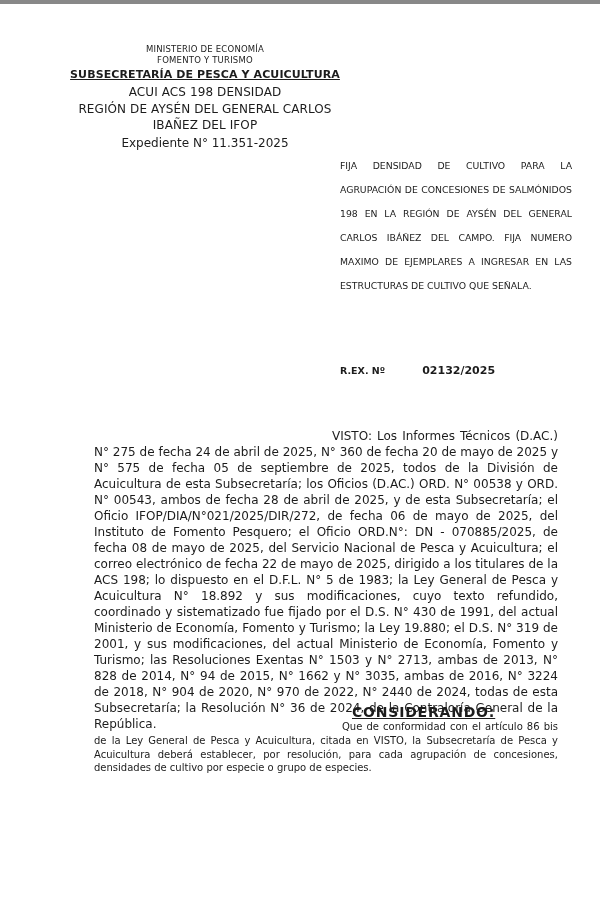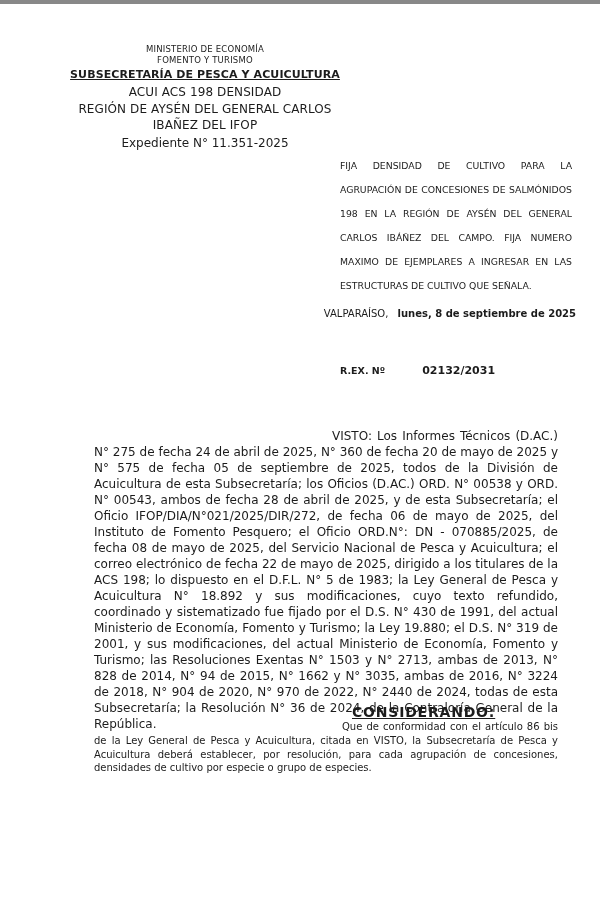--- a/index.html
+++ b/index.html
@@ -121,28 +121,24 @@
     <div class="lh-line1">MINISTERIO DE ECONOMÍA</div>
     <div class="lh-line2">FOMENTO Y TURISMO</div>
     <div class="lh-line3">SUBSECRETARÍA DE PESCA Y ACUICULTURA</div>
     <div class="lh-line4">ACUI ACS 198 DENSIDAD</div>
     <div class="lh-line5">REGIÓN DE AYSÉN DEL GENERAL CARLOS IBAÑEZ DEL IFOP</div>
     <div class="lh-line6">Expediente N° 11.351-2025</div>
   </div>
 
   <div class="subject">FIJA DENSIDAD DE CULTIVO PARA LA AGRUPACIÓN DE CONCESIONES DE SALMÓNIDOS 198 EN LA REGIÓN DE AYSÉN DEL GENERAL CARLOS IBÁÑEZ DEL CAMPO. FIJA NUMERO MAXIMO DE EJEMPLARES A INGRESAR EN LAS ESTRUCTURAS DE CULTIVO QUE SEÑALA.</div>
 
-  <div class="dateline">
-    <span class="city">VALPARAÍSO,</span>
-    <span class="date">lunes, 8 de septiembre de 2025</span>
-  </div>
 
   <div class="rex">
     <span class="rex-label">R.EX. Nº</span>
-    <span class="rex-value">02132/2031</span>
+    <span class="rex-value">02132/2025</span>
   </div>
 
   <div class="visto">VISTO: Los Informes Técnicos (D.AC.) N° 275 de fecha 24 de abril de 2025, N° 360 de fecha 20 de mayo de 2025 y N° 575 de fecha 05 de septiembre de 2025, todos de la División de Acuicultura de esta Subsecretaría; los Oficios (D.AC.) ORD. N° 00538 y ORD. N° 00543, ambos de fecha 28 de abril de 2025, y de esta Subsecretaría; el Oficio IFOP/DIA/N°021/2025/DIR/272, de fecha 06 de mayo de 2025, del Instituto de Fomento Pesquero; el Oficio ORD.N°: DN - 070885/2025, de fecha 08 de mayo de 2025, del Servicio Nacional de Pesca y Acuicultura; el correo electrónico de fecha 22 de mayo de 2025, dirigido a los titulares de la ACS 198; lo dispuesto en el D.F.L. N° 5 de 1983; la Ley General de Pesca y Acuicultura N° 18.892 y sus modificaciones, cuyo texto refundido, coordinado y sistematizado fue fijado por el D.S. N° 430 de 1991, del actual Ministerio de Economía, Fomento y Turismo; la Ley 19.880; el D.S. N° 319 de 2001, y sus modificaciones, del actual Ministerio de Economía, Fomento y Turismo; las Resoluciones Exentas N° 1503 y N° 2713, ambas de 2013, N° 828 de 2014, N° 94 de 2015, N° 1662 y N° 3035, ambas de 2016, N° 3224 de 2018, N° 904 de 2020, N° 970 de 2022, N° 2440 de 2024, todas de esta Subsecretaría; la Resolución N° 36 de 2024, de la Contraloría General de la República.</div>
 
   <div class="considerando-heading">CONSIDERANDO:</div>
 
   <div class="considerando-paragraph">Que de conformidad con el artículo 86 bis de la Ley General de Pesca y Acuicultura, citada en VISTO, la Subsecretaría de Pesca y Acuicultura deberá establecer, por resolución, para cada agrupación de concesiones, densidades de cultivo por especie o grupo de especies.</div>
 
 </div>
 

